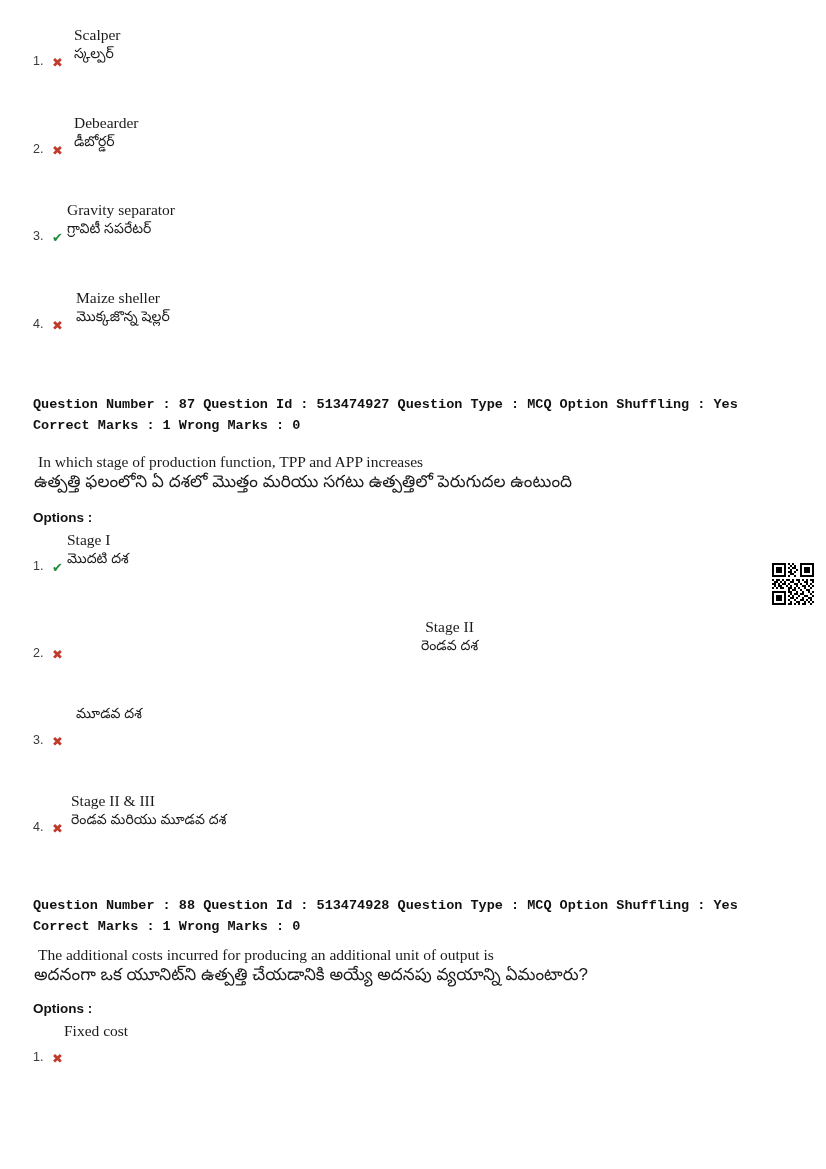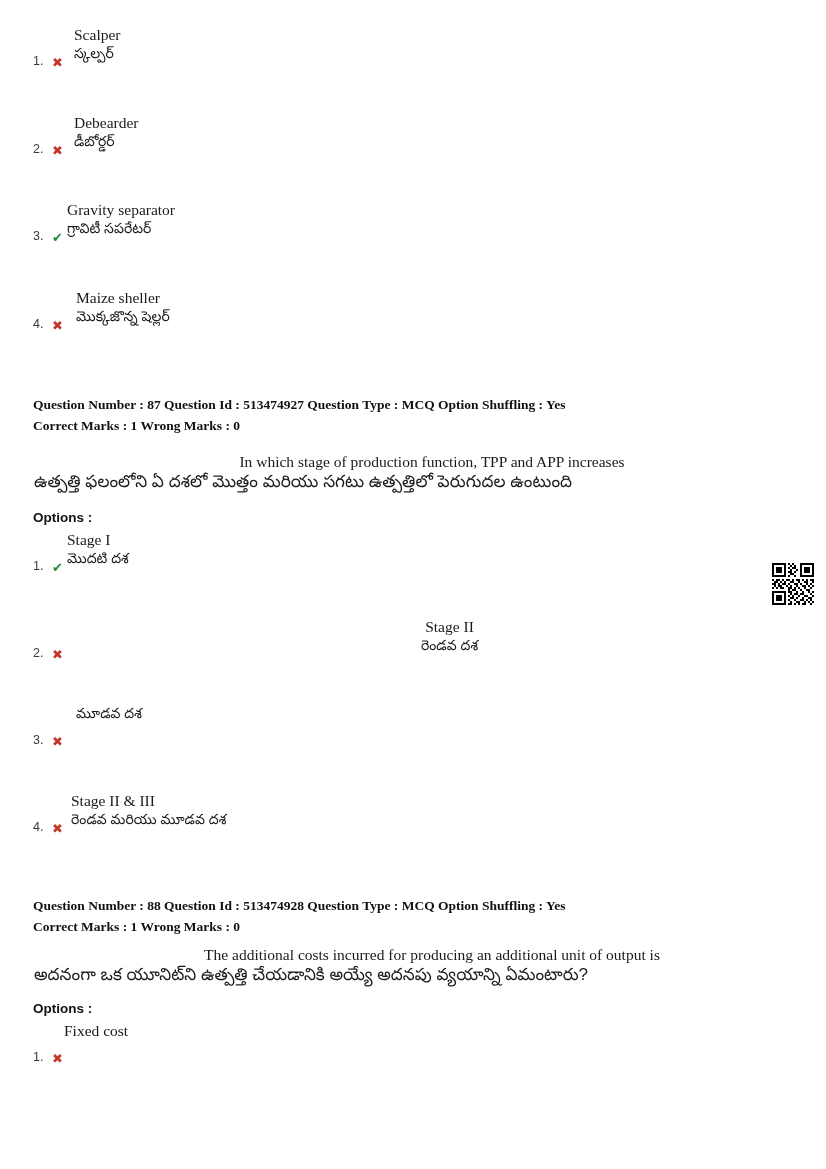--- a/index.html
+++ b/index.html
@@ -59,38 +59,37 @@
   .opt-te {
     font-family: Liberation Sans, sans-serif;
     font-size: 14px;
     line-height: 1.2;
     color: #1a1a1a;
     margin-top: 1px;
   }
 
   
   .qhead {
-    font-family: Liberation Serif, serif;
+    font-family: Liberation Mono, monospace;
     font-weight: bold;
     font-size: 13.5px;
     color: #111111;
     line-height: 1.55;
     padding-left: 33px;
   }
   .qhead .line2 { display: block; }
 
   .qtext {
     padding-left: 38px;
   }
   .qtext .en {
     font-family: "Liberation Serif", serif;
     font-size: 15.5px;
     line-height: 1.2;
     color: #1a1a1a;
-    text-align: center;
   }
   .qtext .te {
     font-family: "Liberation Sans", sans-serif;
     font-size: 17px;
     line-height: 1.25;
     color: #1a1a1a;
   }
   .options-label {
     padding-left: 33px;
     font-family: "Liberation Sans", sans-serif;

